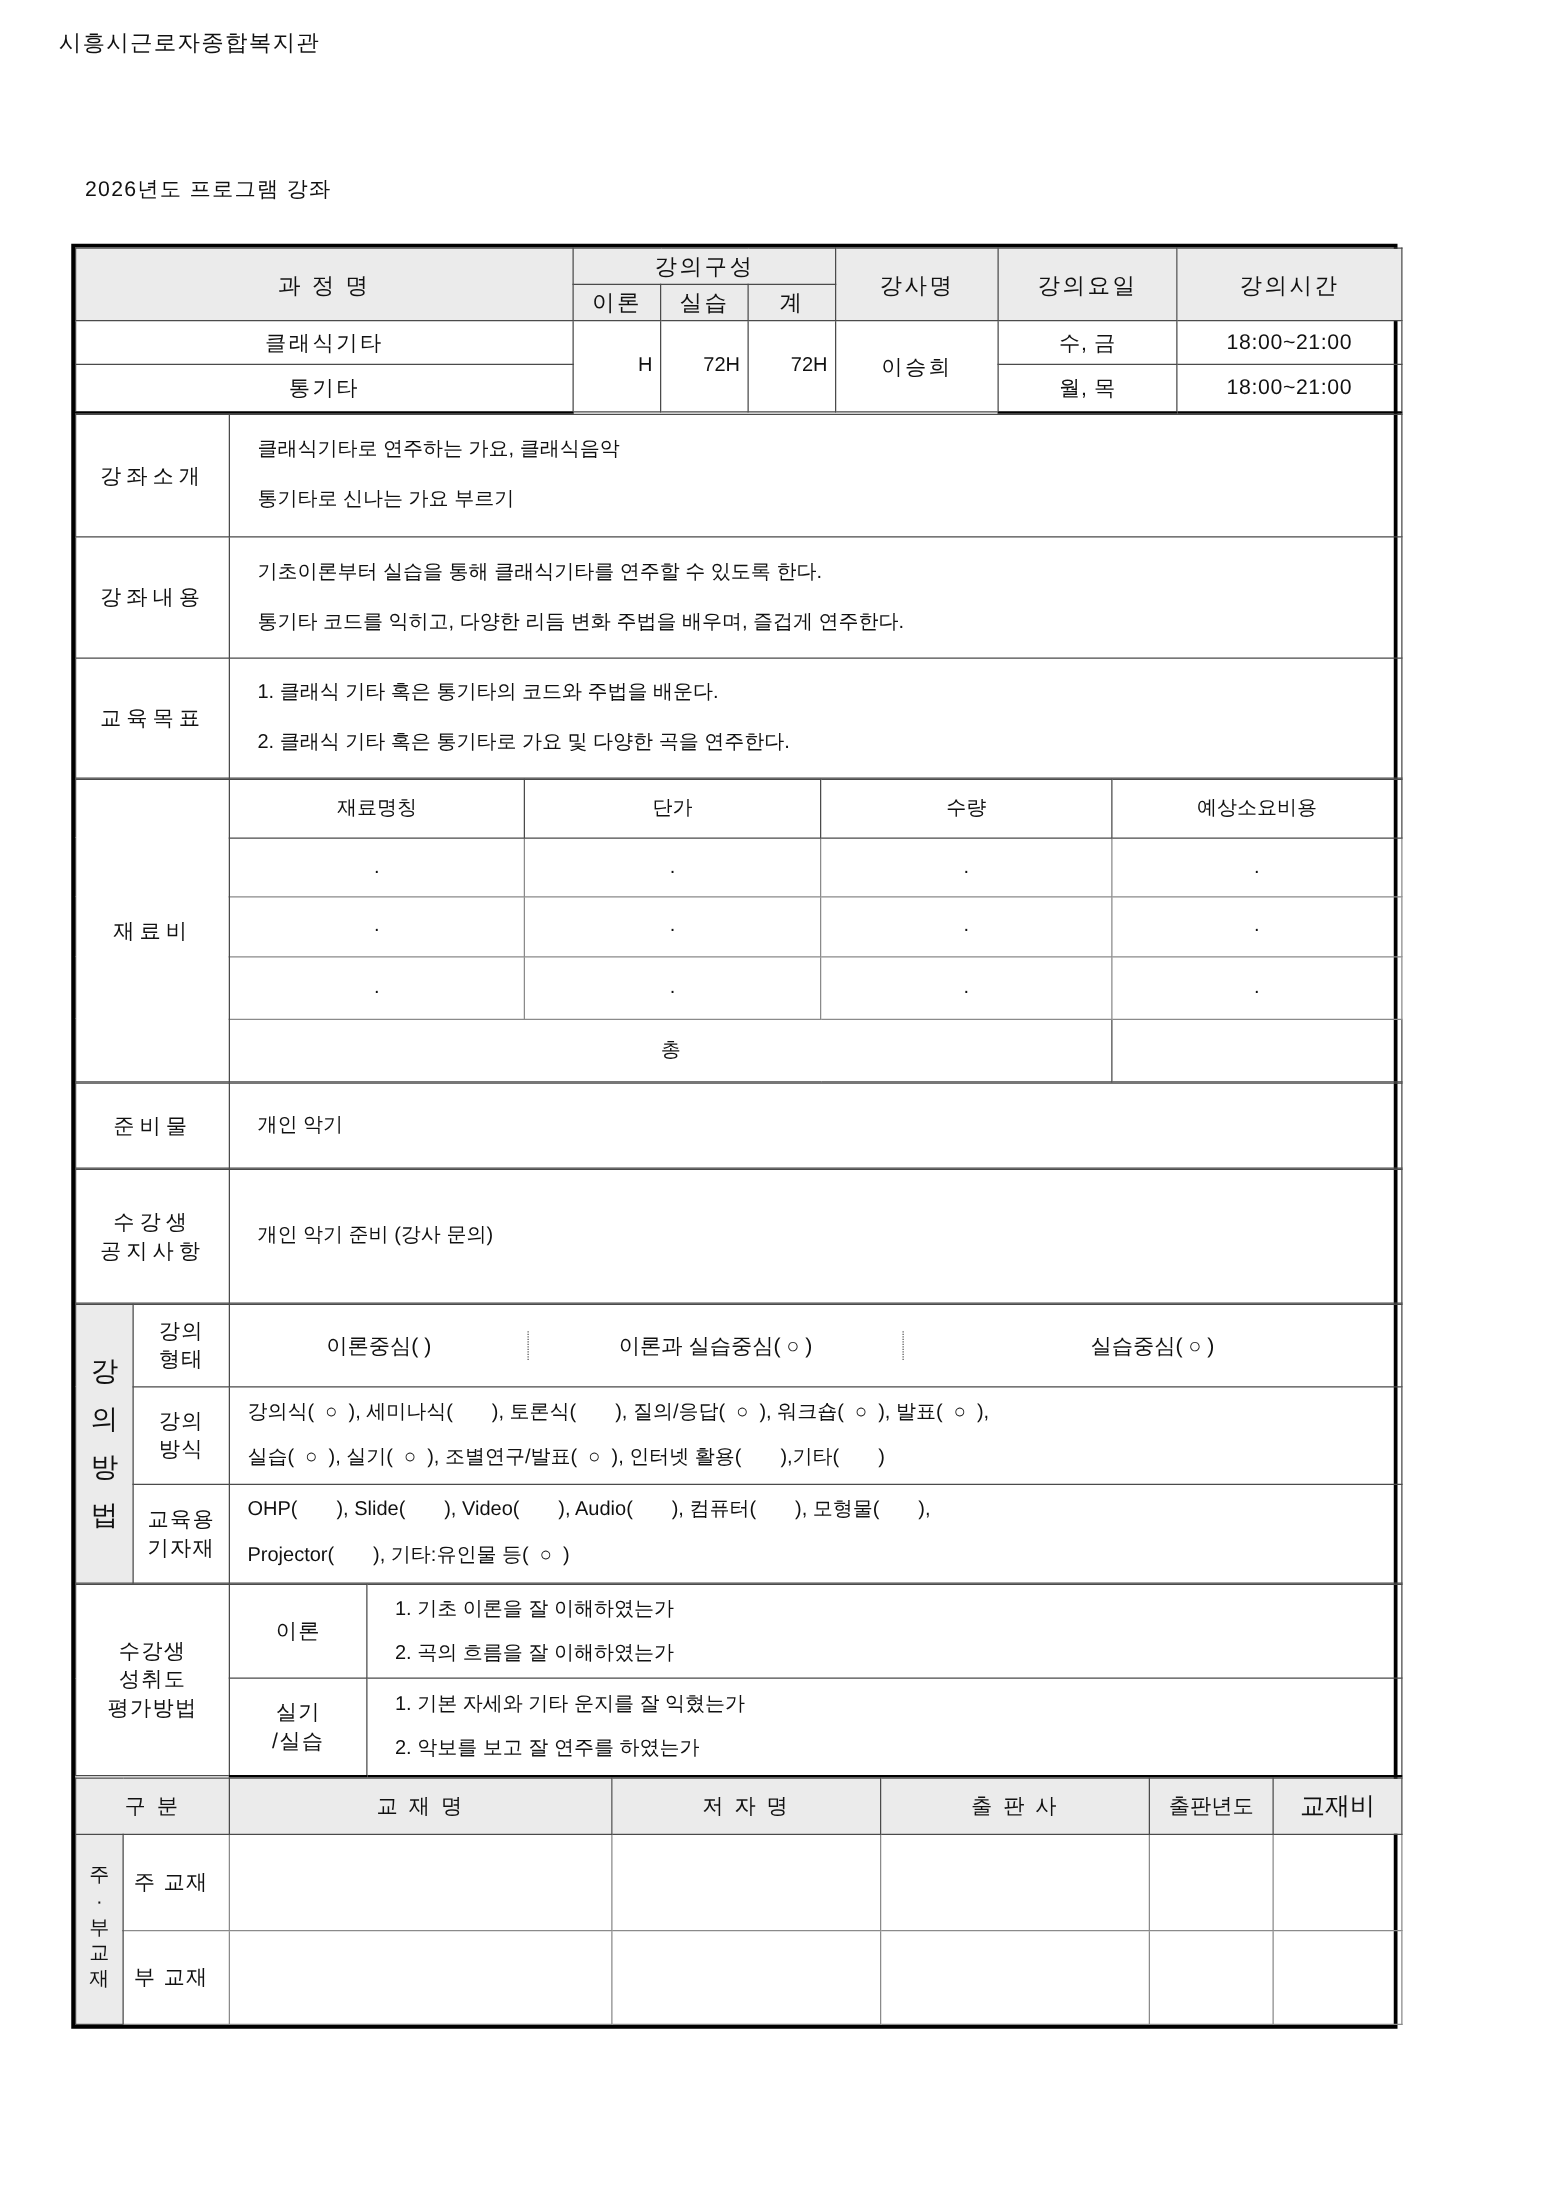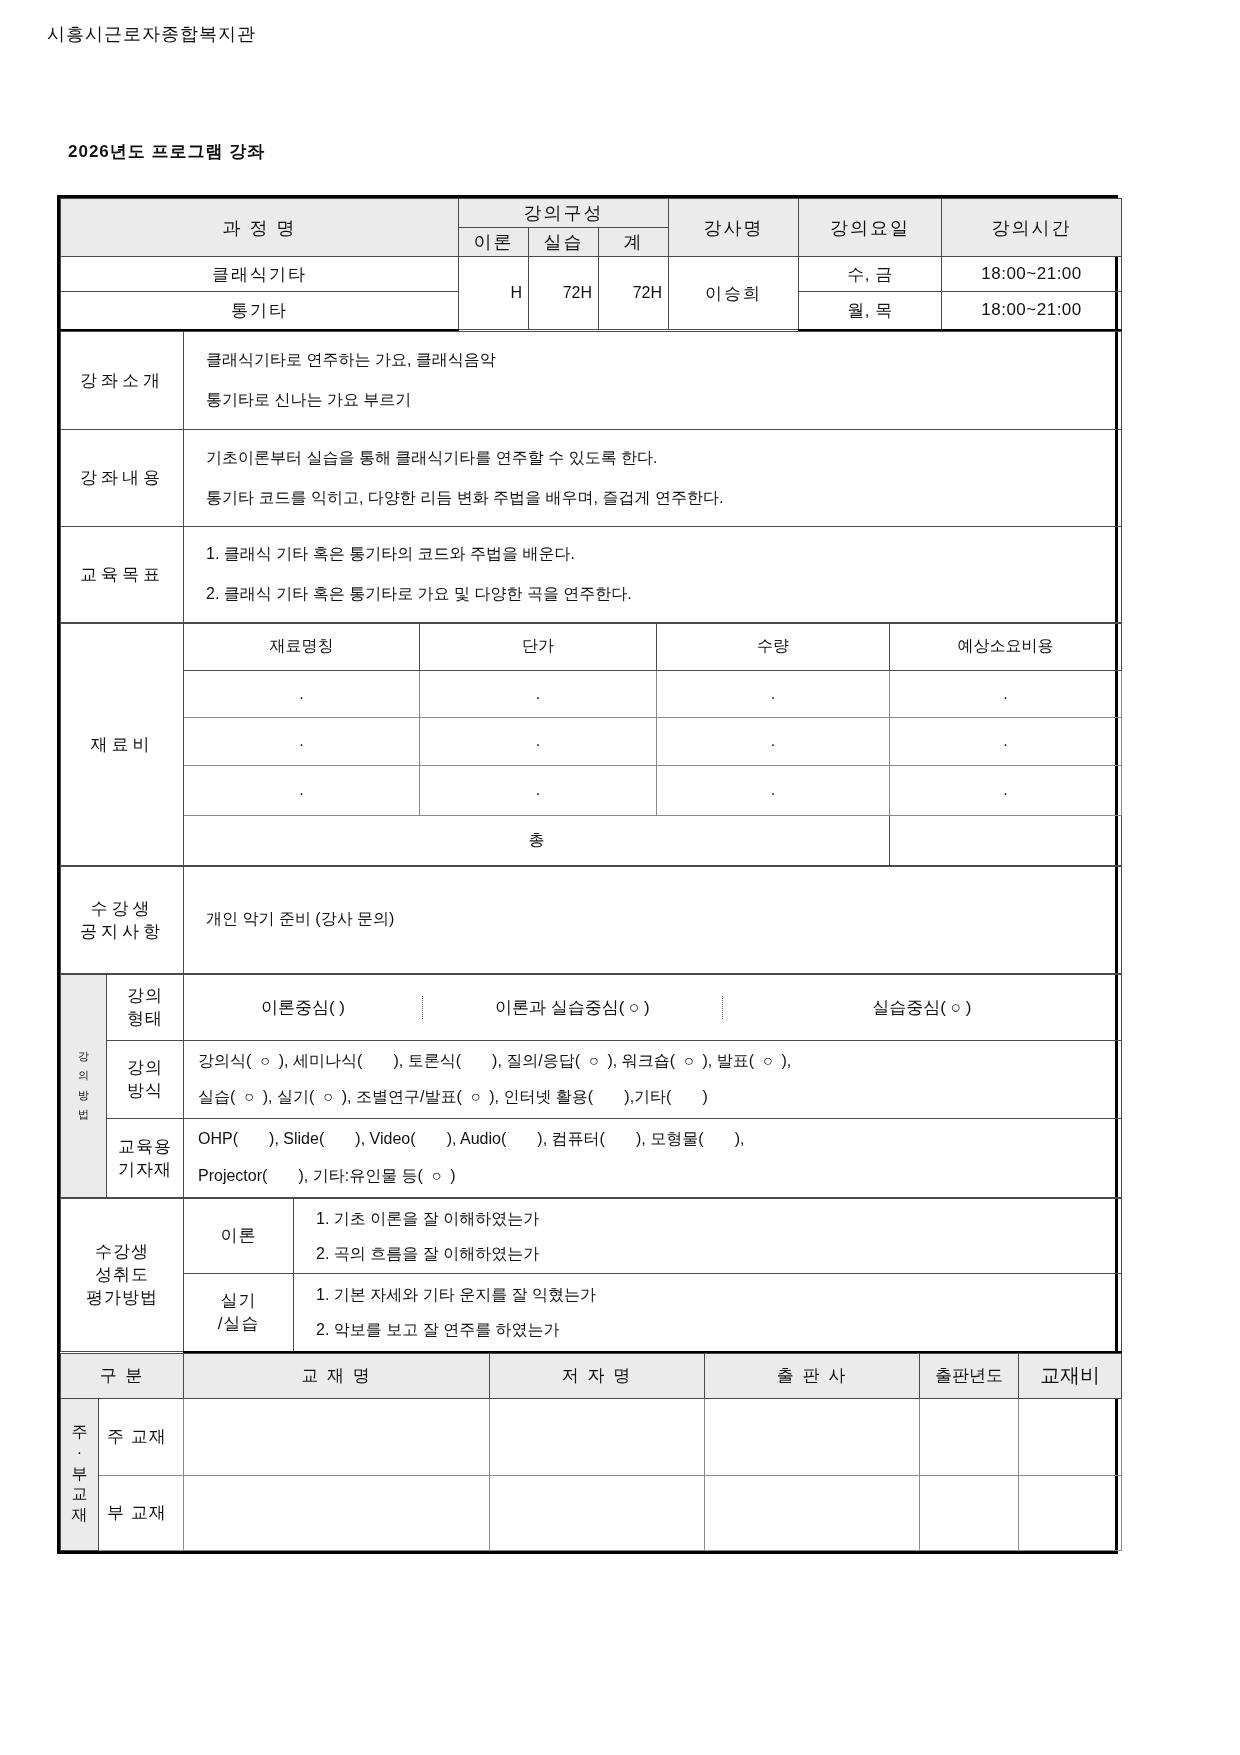--- a/index.html
+++ b/index.html
@@ -25,21 +25,21 @@
     top: 72px;
     text-align: center;
     font-size: 40px;
     font-weight: bold;
     letter-spacing: 18px;
   }
   .subtitle {
     position: absolute;
     left: 68px; top: 140px;
     font-size: 17px;
-    font-weight: bold;
+    font-weight: normal;
     letter-spacing: 1px;
   }
   .tablewrap {
     position: absolute;
     left: 57px; top: 195px;
     width: 1061px;
     border: 3px solid #000000;
     background: #ffffff;
   }
   table {
@@ -60,21 +60,21 @@
   .lbl { letter-spacing: 4px; font-size: 17px; }
   .lbl2 { font-size: 17px; letter-spacing: 1px; }
   .left { text-align: left; padding-left: 22px; }
   .rt { text-align: right; padding-right: 6px; }
   .line { white-space: pre; text-align: left; line-height: 2.5; }
   .vert {
     width: 1.05em;
     margin: 0 auto;
     word-break: break-all;
     line-height: 1.75;
-    font-size: 11px;
+    font-size: 22px;
     text-align: center;
   }
   .soft { border-color: #8a8a8a; }
   .formopts { display: flex; width: 100%; align-items: center; }
   .formopts > div { text-align: center; font-size: 17px; }
   .fo1 { width: 25.4%; }
   .fo2 { width: 32%; border-left: 1px dotted #555; }
   .fo3 { width: 42.6%; border-left: 1px dotted #555; }
   .time { font-size: 17px; letter-spacing: 0.5px; }
   .name-cell { font-size: 17px; letter-spacing: 2px; }
@@ -194,20 +194,32 @@
         <td class="soft">.</td>
         <td class="soft">.</td>
       </tr>
       <tr style="height:50px">
         <td colspan="3">총</td>
         <td></td>
       </tr>
     </tbody>
       </table>
 
+    <table>
+      <colgroup>
+          <col style="width:123px">
+          <col style="width:938px">
+        </colgroup>
+      <tbody>
+          <tr style="height:68px">
+        <td class="lbl">준비물</td>
+        <td class="left">개인 악기</td>
+      </tr>
+    </tbody>
+      </table>
 
     <table>
       <colgroup>
           <col style="width:123px">
           <col style="width:938px">
         </colgroup>
       <tbody>
           <tr style="height:107px">
         <td class="lbl">
           <div>수강생</div>

